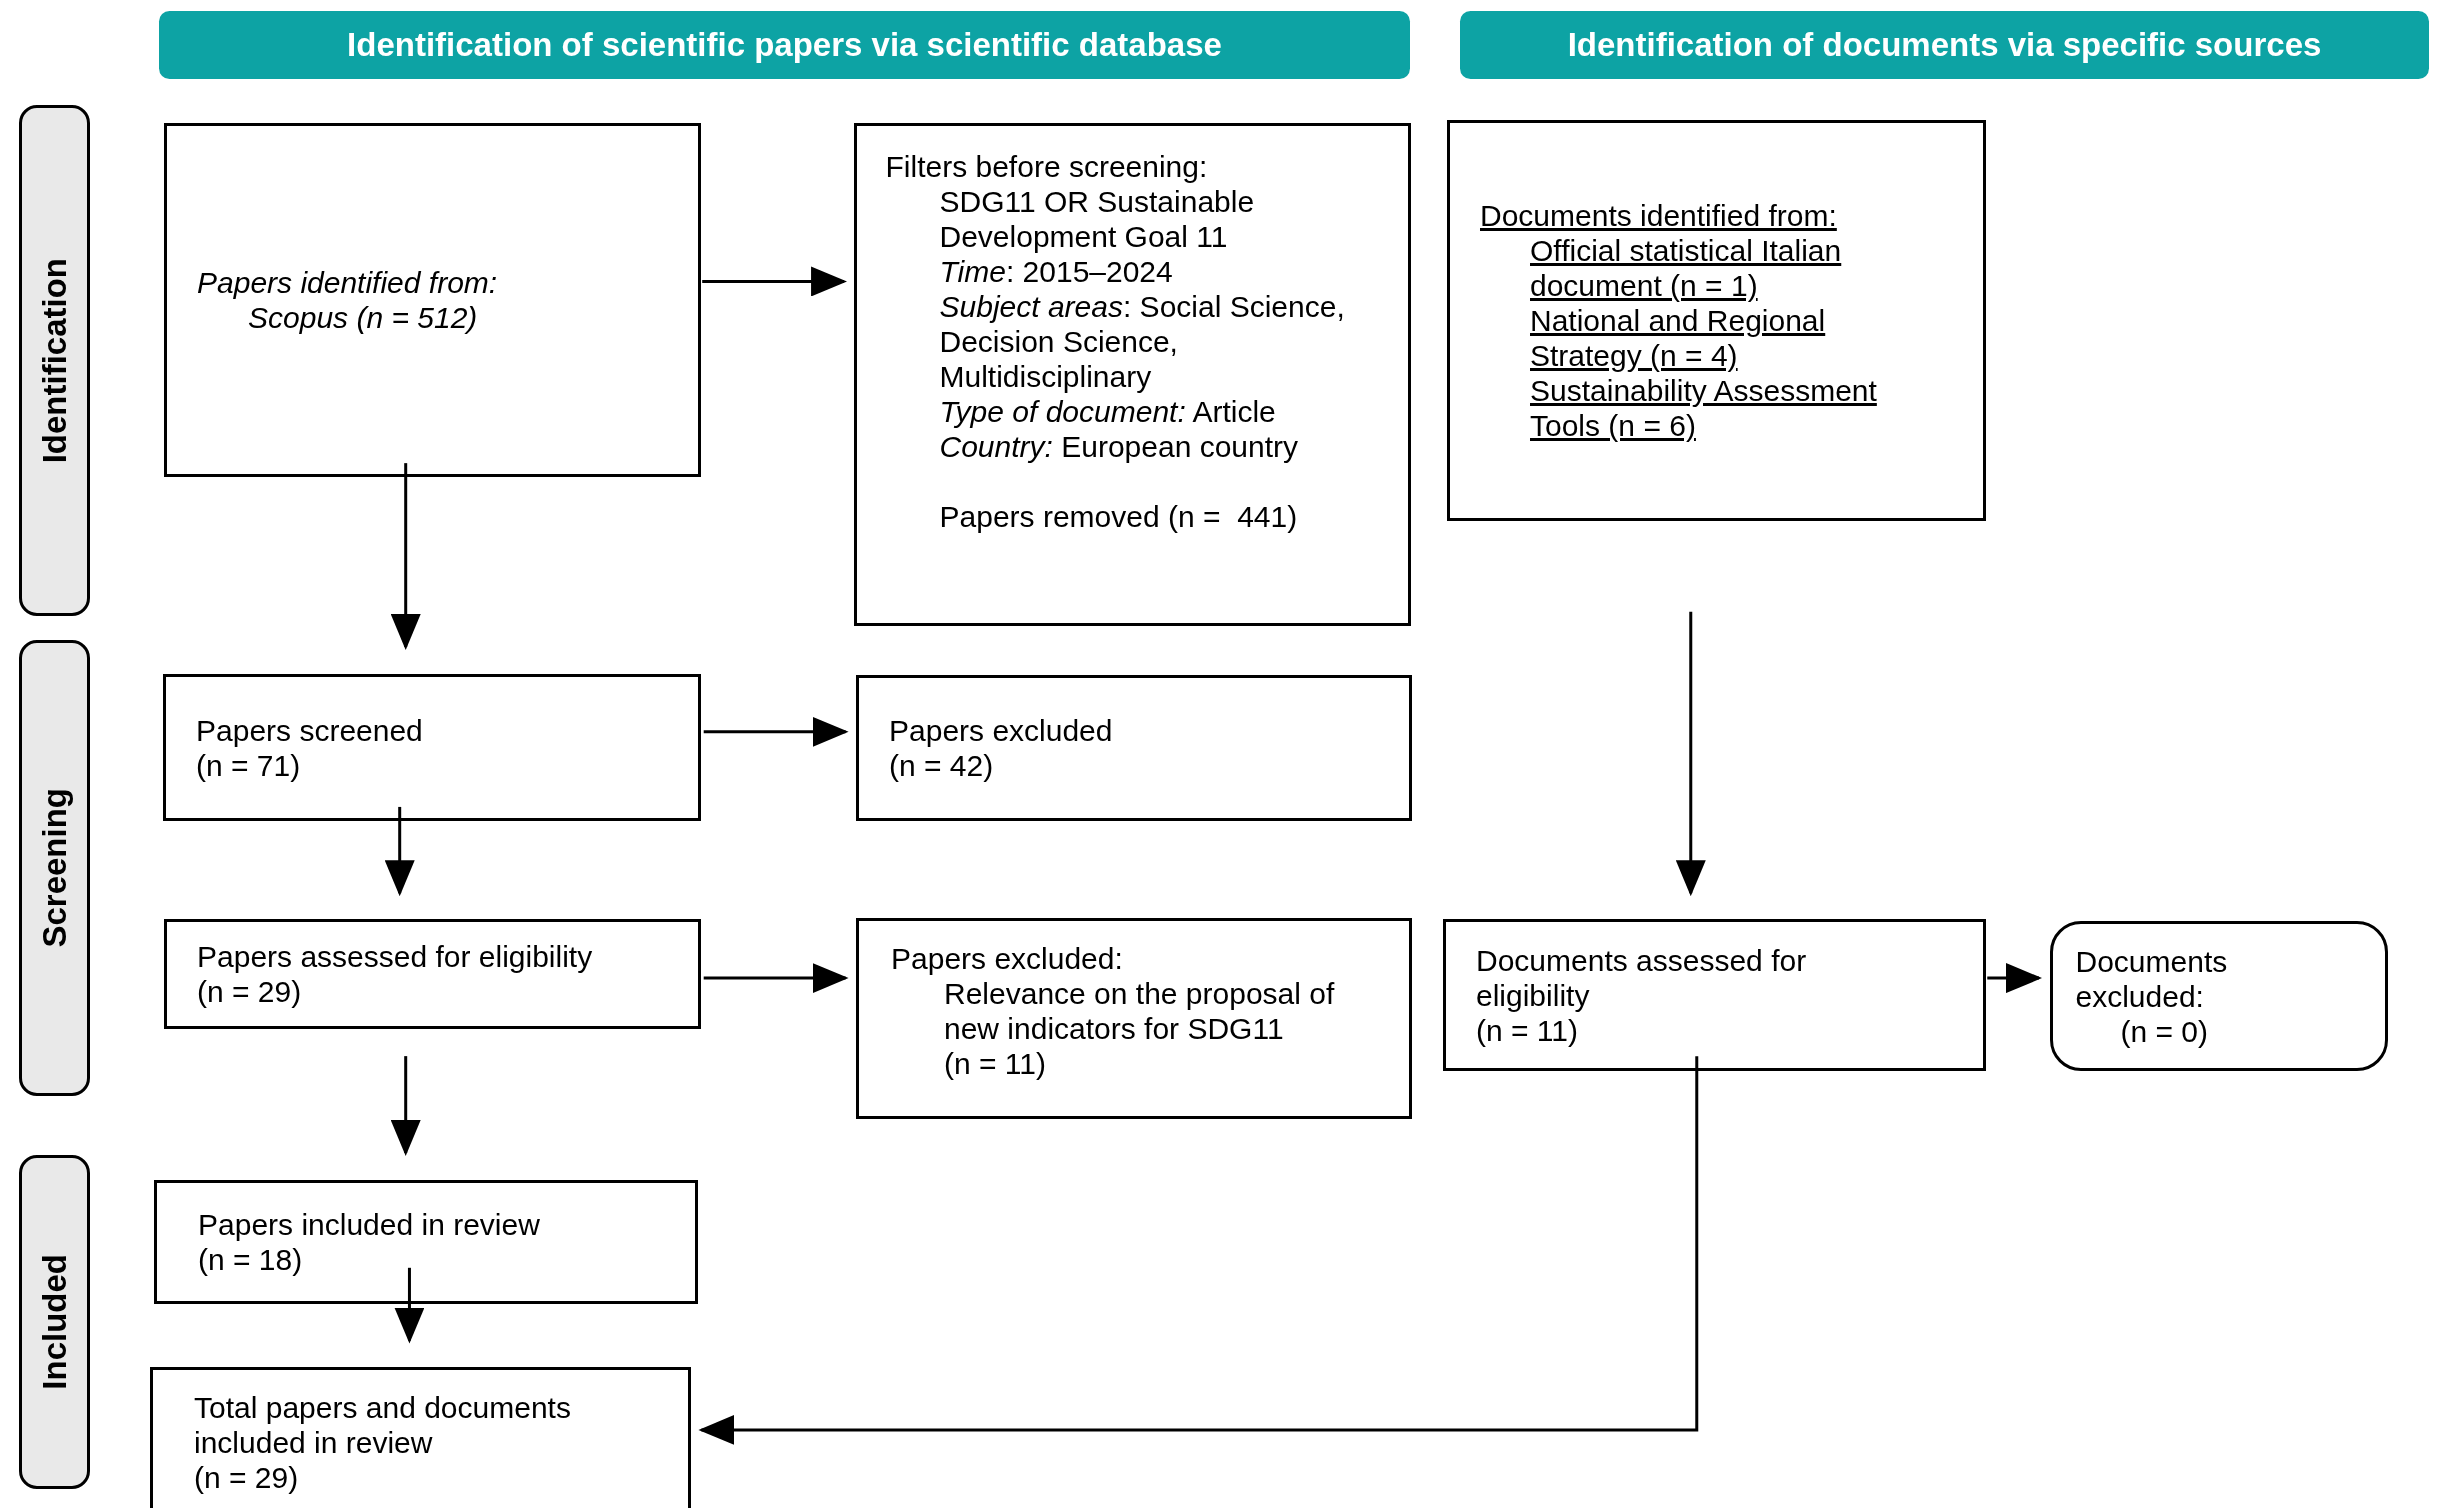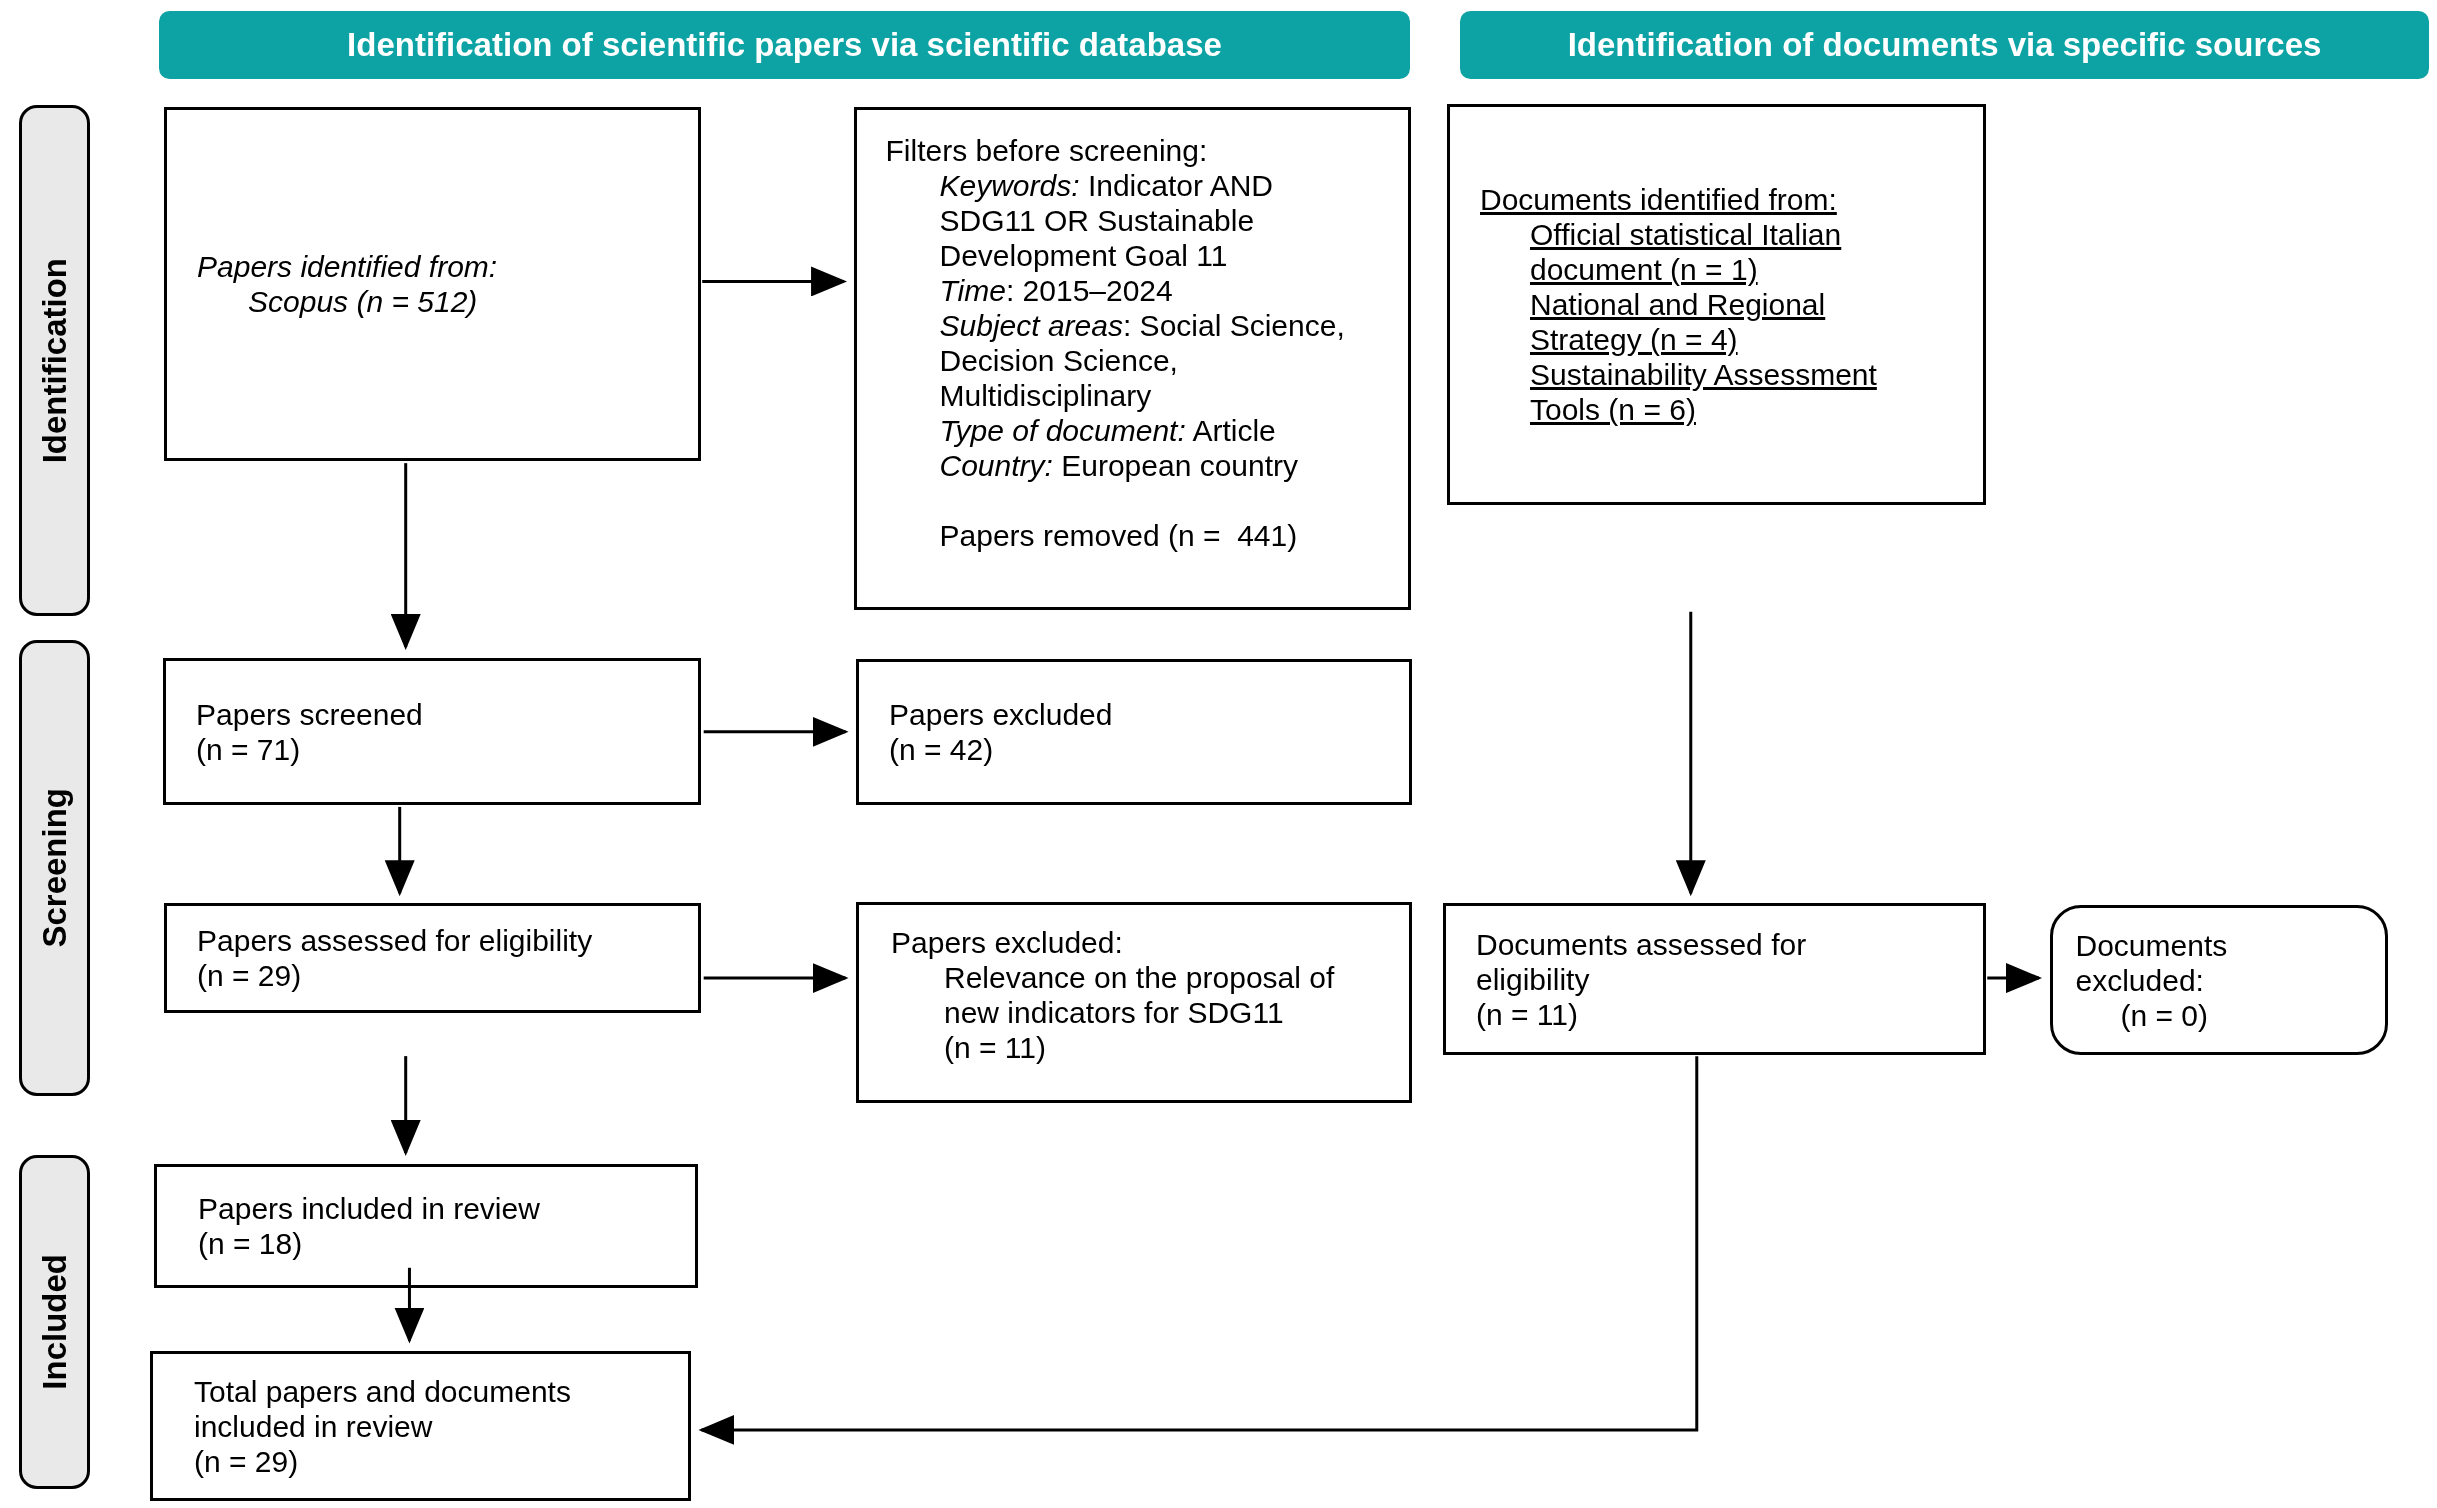--- a/index.html
+++ b/index.html
@@ -54,20 +54,21 @@
   #side-included{top:1155px;height:334px;}
   
   .bx{
     position:absolute;
     background:#fff;
     border:3.8px solid #000;
     box-sizing:border-box;
     display:flex;
     flex-direction:column;
     justify-content:center;
+    margin-top:16px;
   }
   .bx.top{justify-content:flex-start;}
   .line{
     padding-left:var(--pad,30px);
     padding-right:7.5px;
     white-space:pre-wrap;
     min-height:35px;
   }
   .line.ind{padding-left:calc(var(--pad,30px) + var(--ind,51px));}
   #papers-identified{left:164px;top:107px;width:537px;height:354px;font-style:italic;}
@@ -106,21 +107,20 @@
   <div class="side" id="side-included" style="background: rgb(233, 233, 233);">
     <span>Included</span>
   </div>
 
   <div class="bx" id="papers-identified">
       <div class="line">Papers identified from:</div>
       <div class="line ind">Scopus (n = 512)</div>
     </div>
   <div class="bx top" id="filters">
       <div class="line">Filters before screening:</div>
-      <div class="line ind"><i>Keywords:</i> Indicator AND</div>
       <div class="line ind">SDG11 OR Sustainable</div>
       <div class="line ind">Development Goal 11</div>
       <div class="line ind"><i>Time</i>: 2015–2024</div>
       <div class="line ind"><i>Subject areas</i>: Social Science,</div>
       <div class="line ind">Decision Science,</div>
       <div class="line ind">Multidisciplinary</div>
       <div class="line ind"><i>Type of document:</i> Article</div>
       <div class="line ind"><i>Country:</i> European country</div>
       <div class="line ind">&nbsp;</div>
       <div class="line ind">Papers removed (n =  441)</div>

